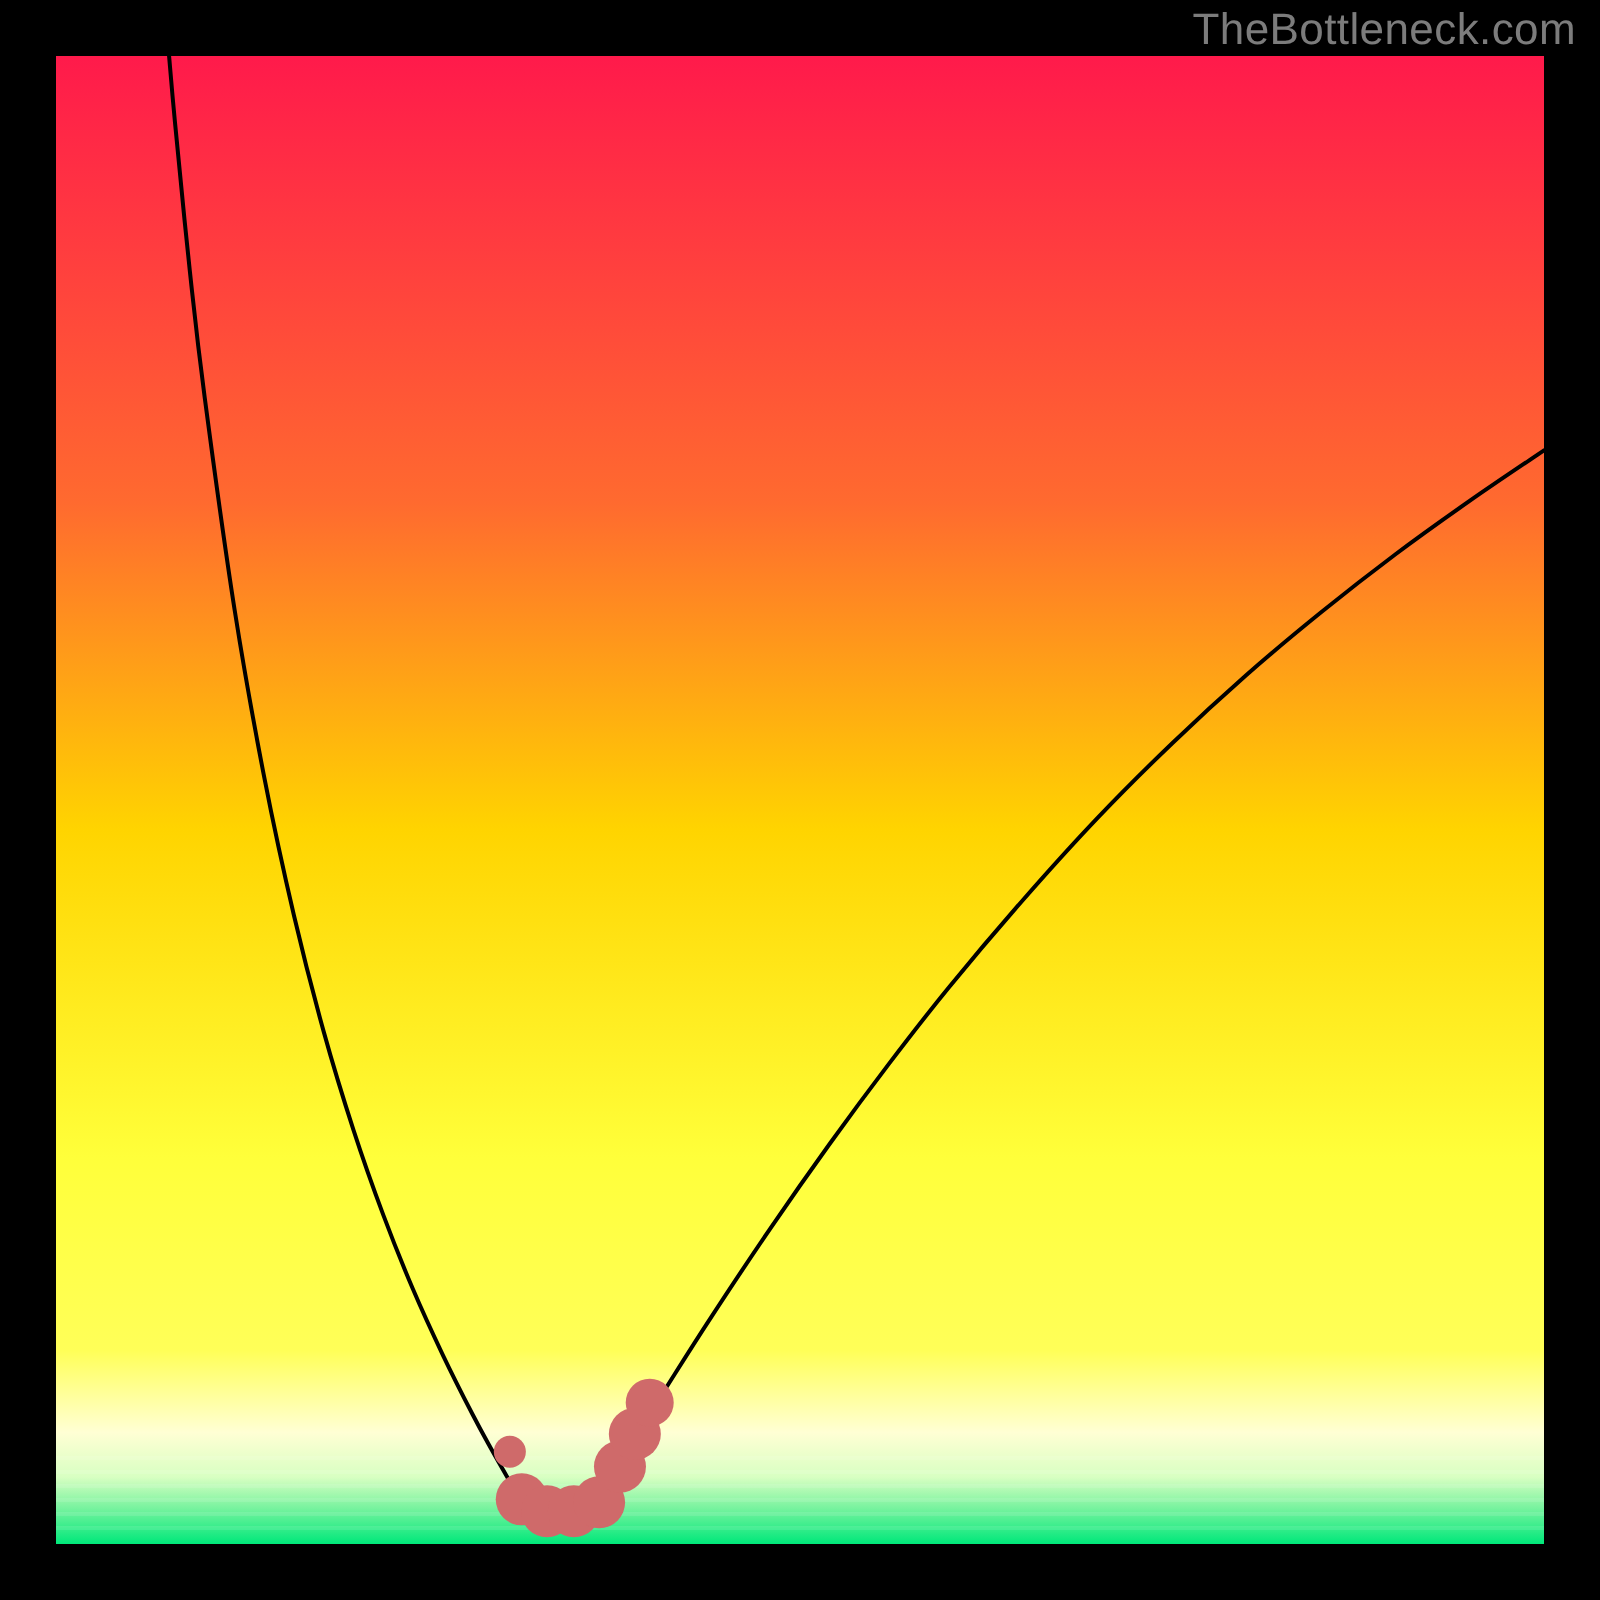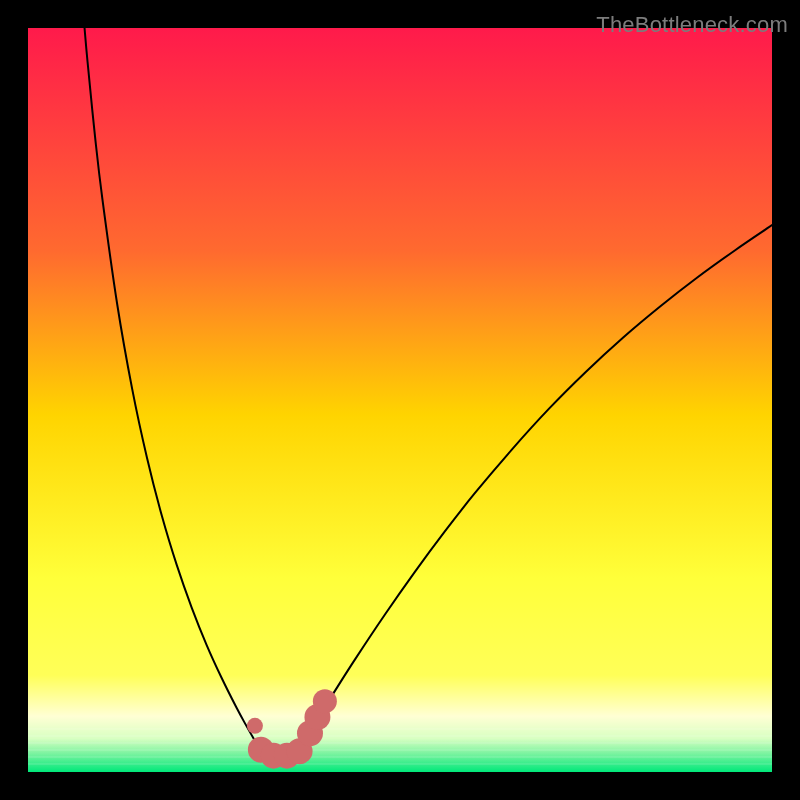--- a/index.html
+++ b/index.html
@@ -14,21 +14,21 @@
   .frame {
     position: absolute;
     left: 0;
     top: 0;
     width: 800px;
     height: 800px;
     background: #000;
   }
   .watermark {
     position: absolute;
-    top: 12px;
+    top: 2px;
     right: 12px;
     color: #7c7c7c;
     font-size: 22px;
     font-weight: 400;
     letter-spacing: 0.2px;
     z-index: 50;
   }
   .plot {
     position: absolute;
     left: 28px;

